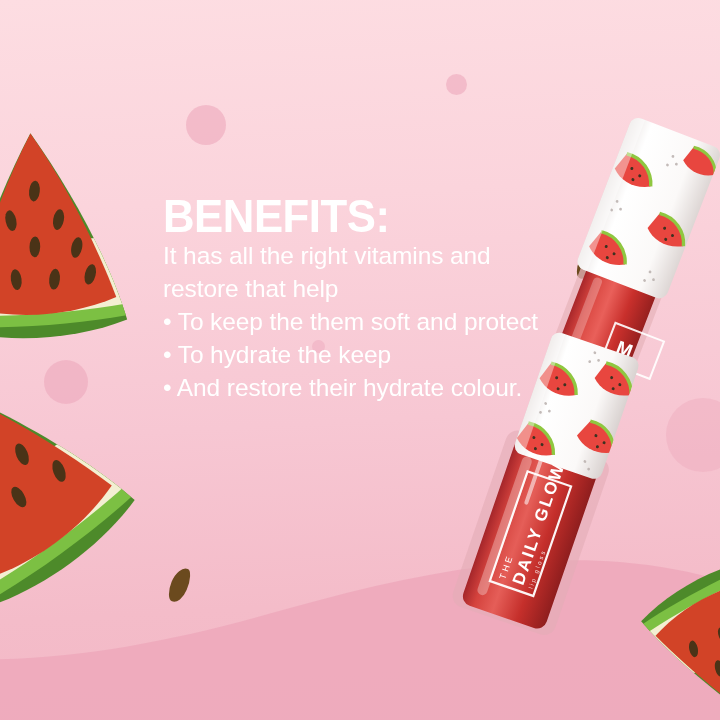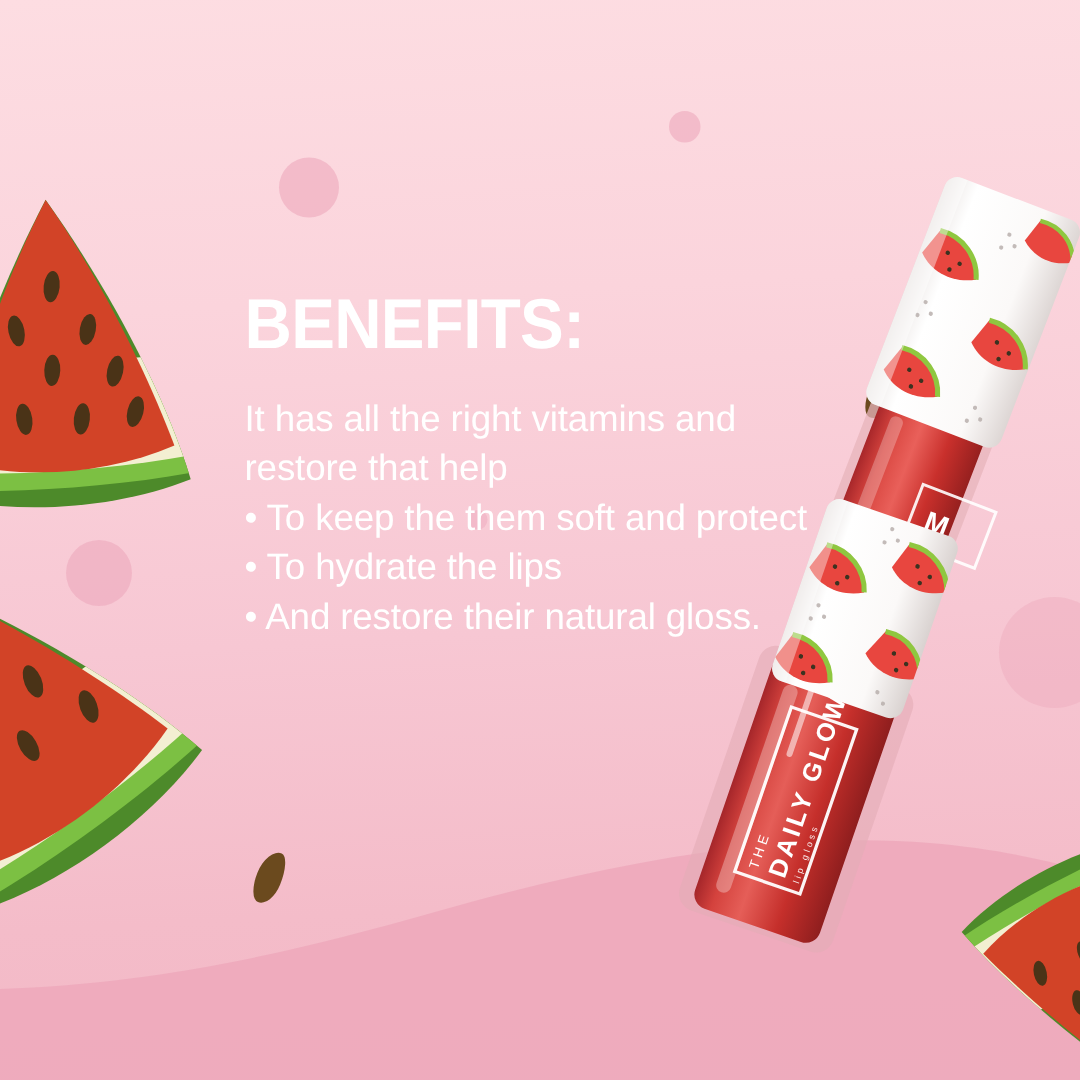--- a/index.html
+++ b/index.html
@@ -43,21 +43,21 @@
   .headline {
     font-size:47px;
     font-weight:bold;
     color:#ffffff;
     letter-spacing:-0.5px;
     line-height:1.0;
     transform:scaleX(0.93);
     transform-origin:left center;
     font-stretch:condensed;
   }
-  .body-lines { margin-top:24px; }
+  .body-lines { }
   .bline {
     font-size:24.5px;
     color:#ffffff;
     line-height:33px;
     white-space:pre;
     letter-spacing:-0.1px;
   }
 
   
   .gloss { position:absolute; }
@@ -317,18 +317,18 @@
       <rect x="24" y="4" width="12" height="128" fill="#ffffff" opacity="0.4"></rect>
     </g>
   </svg>
 
   <div class="copy">
     <div class="headline">BENEFITS:</div>
     <div class="body-lines">
       <div class="bline">It has all the right vitamins and</div>
       <div class="bline">restore that help</div>
       <div class="bline">• To keep the them soft and protect</div>
-      <div class="bline">• To hydrate the lips</div>
-      <div class="bline">• And restore their natural gloss.</div>
+      <div class="bline">• To hydrate the keep</div>
+      <div class="bline">• And restore their hydrate colour.</div>
     </div>
   </div>
 
 </div>
 
 </body></html>

